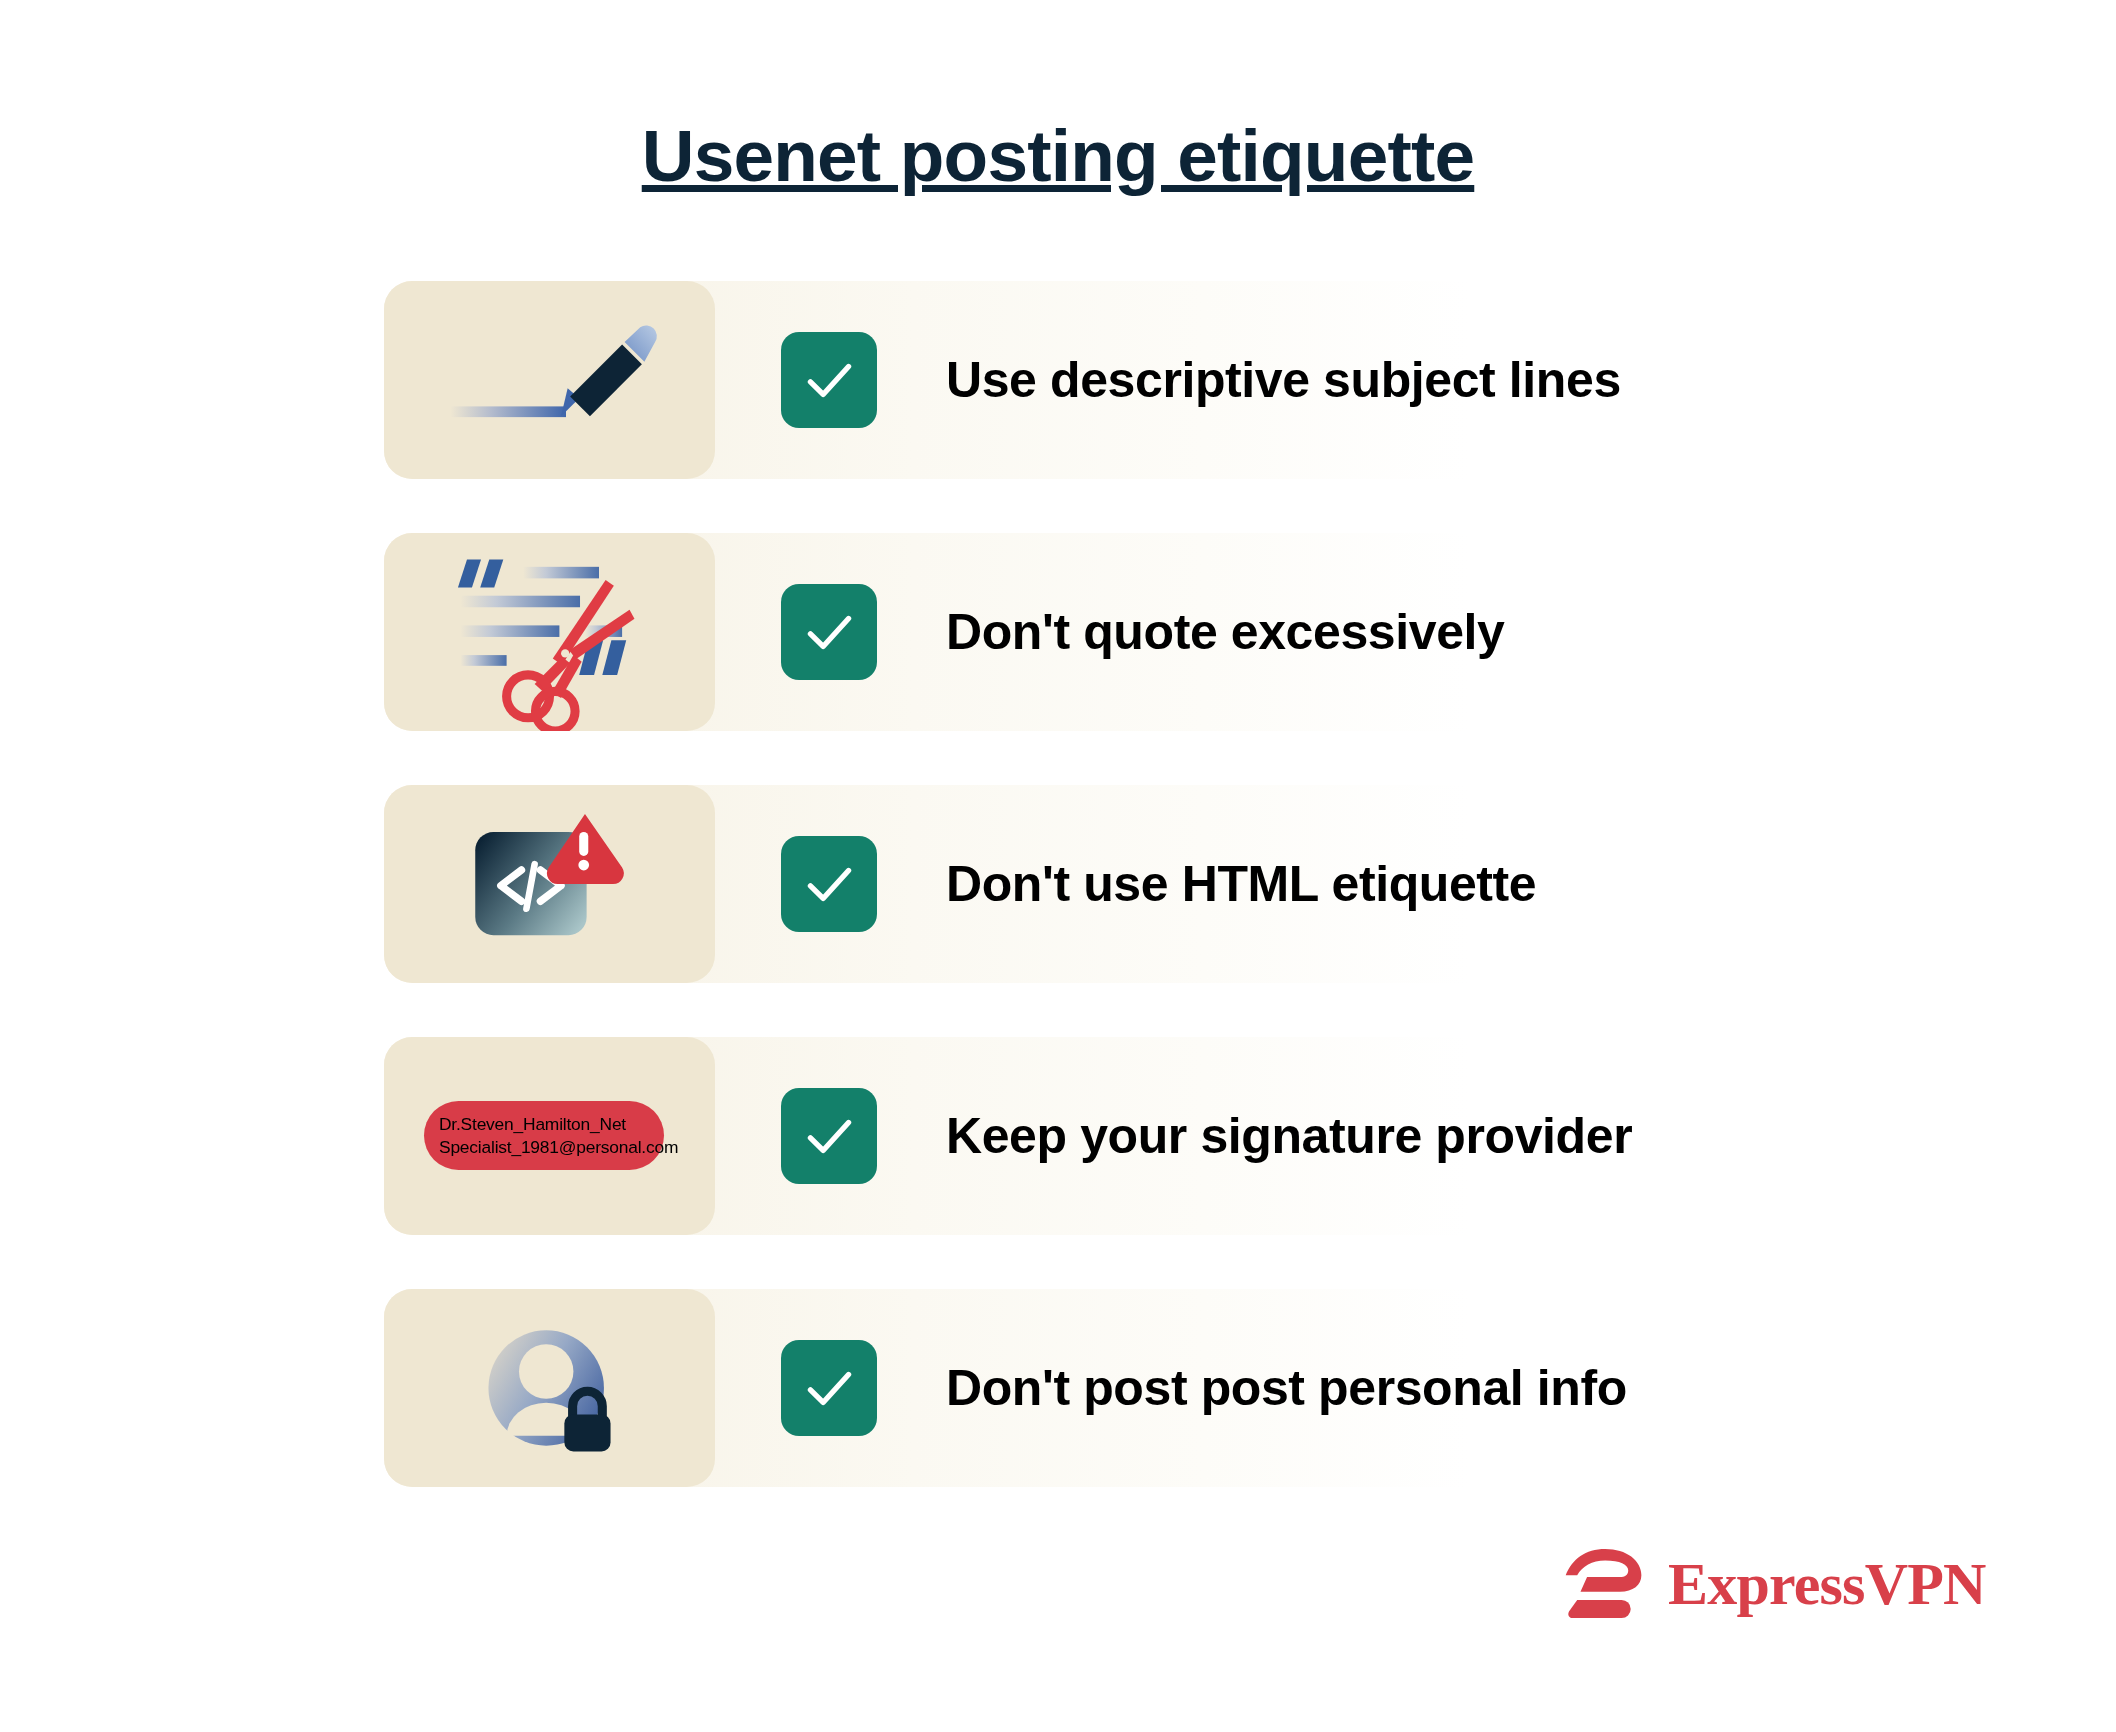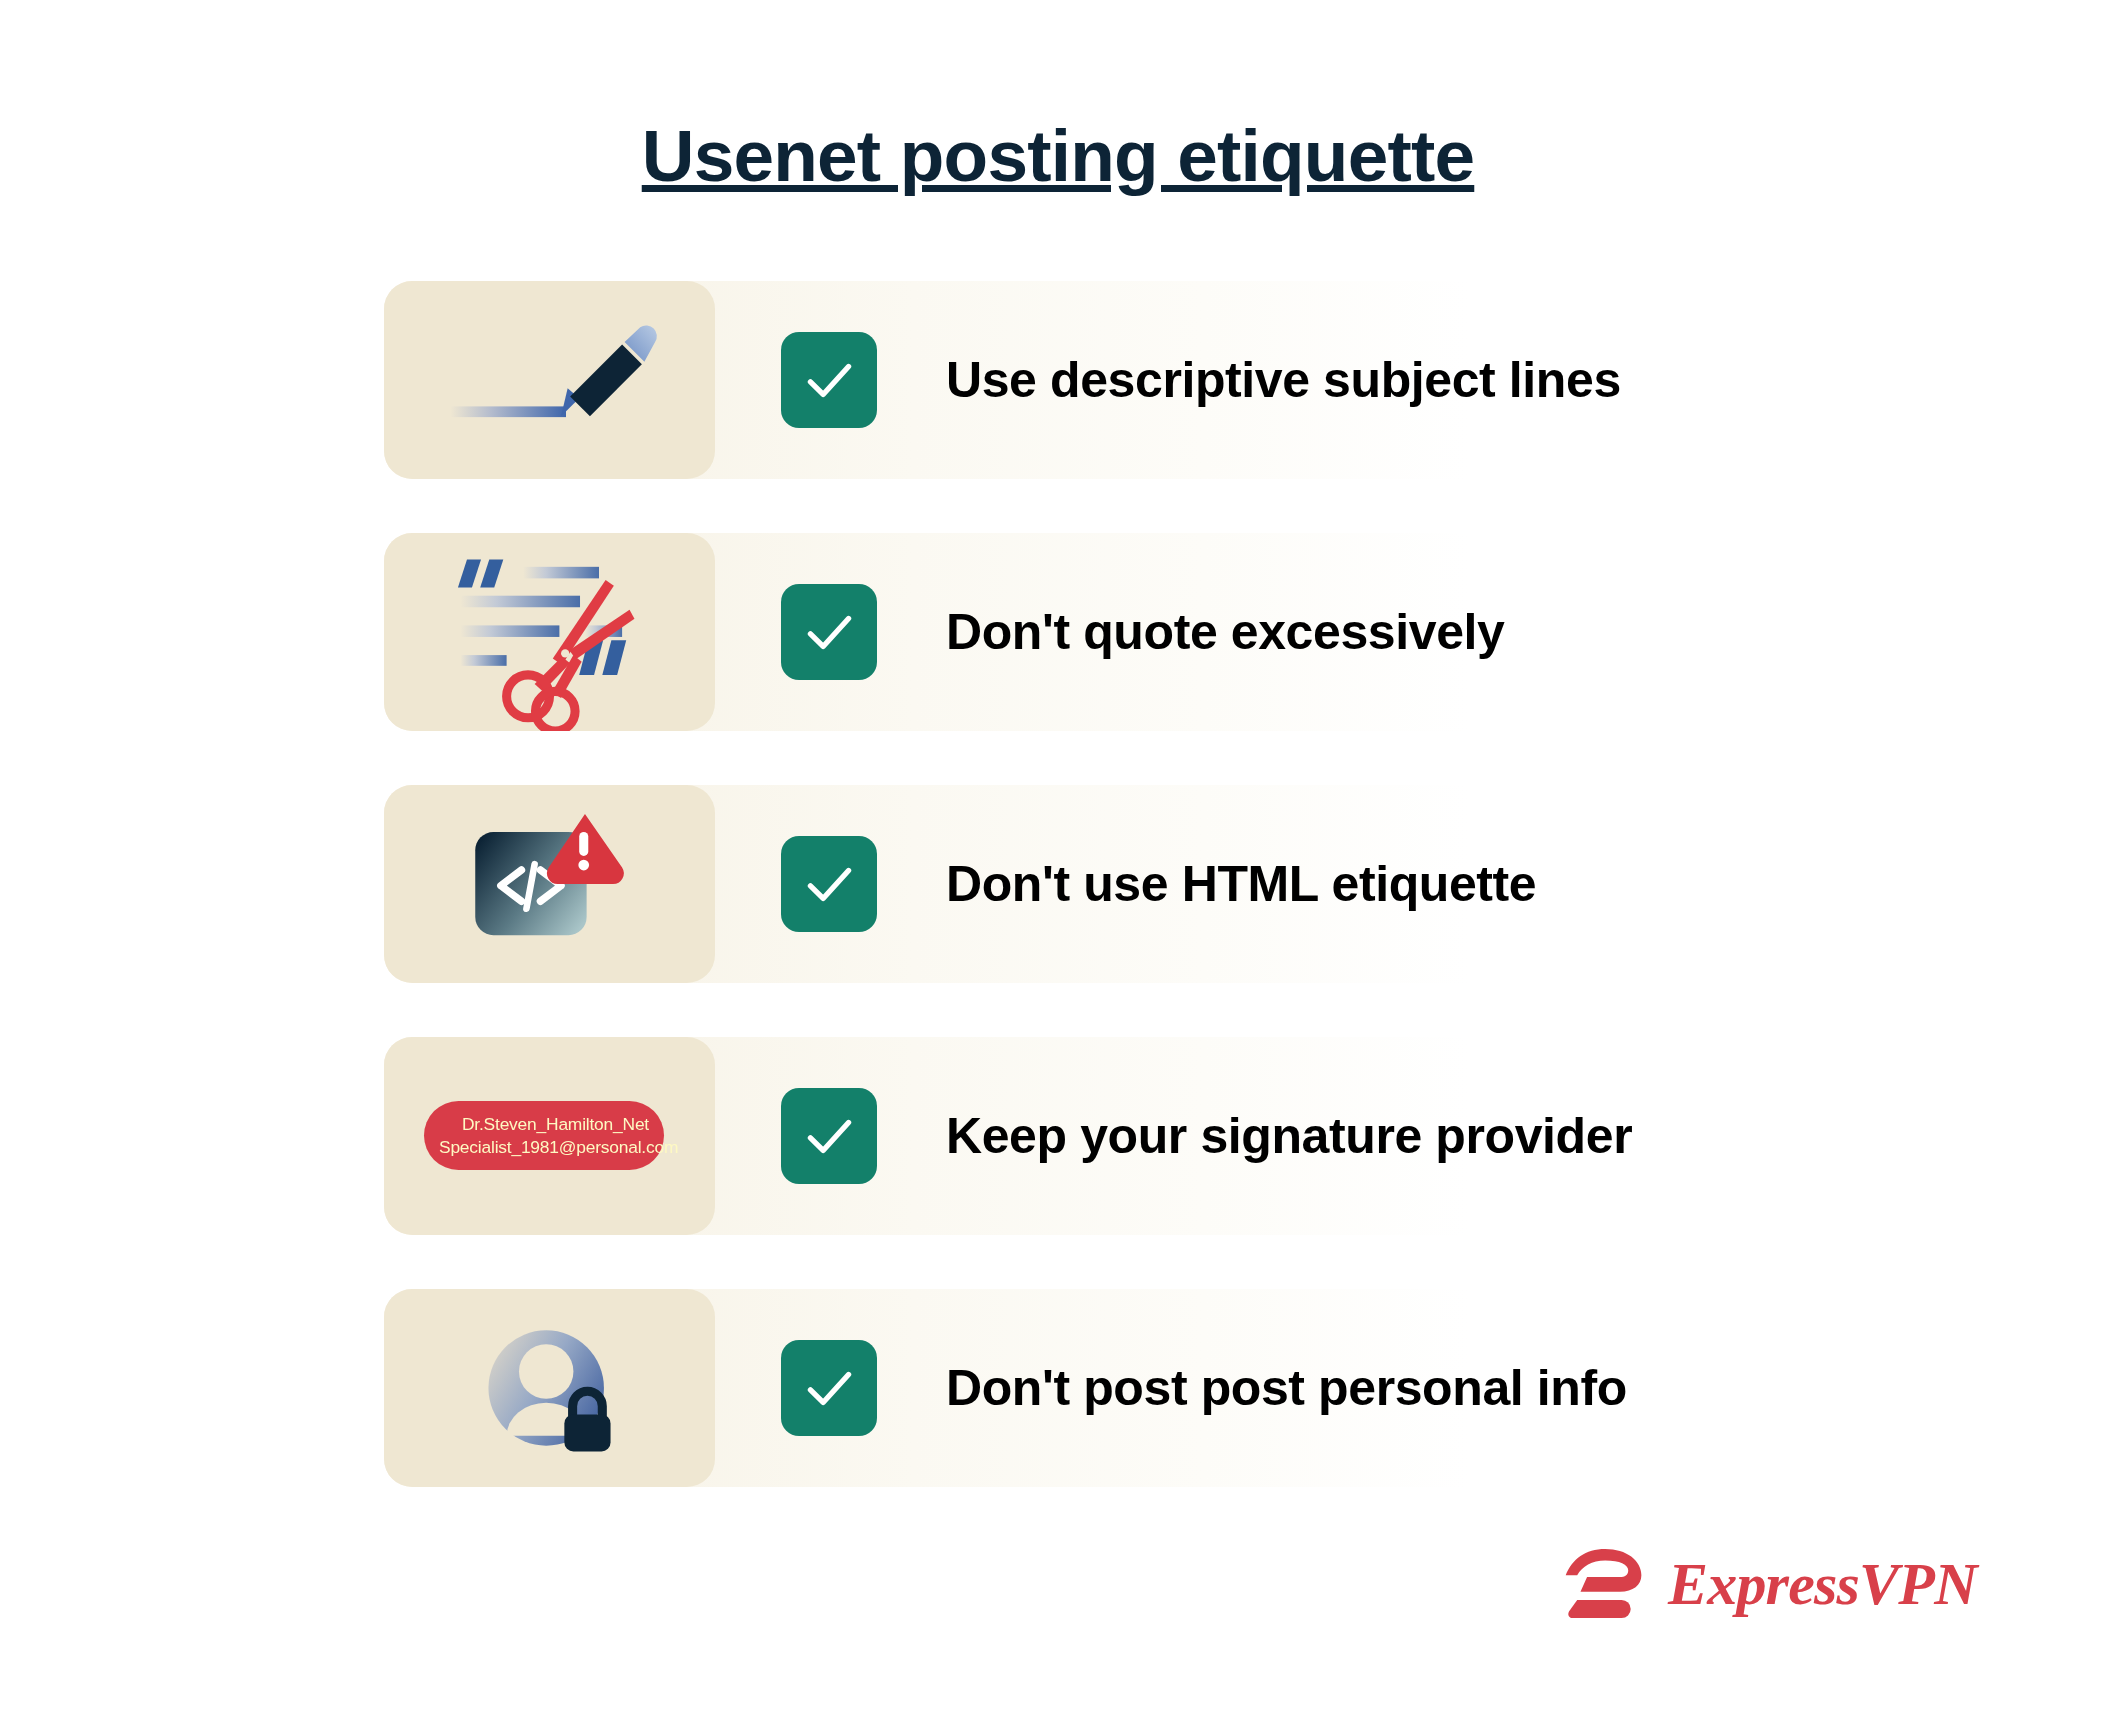--- a/index.html
+++ b/index.html
@@ -108,25 +108,25 @@
   
   .sig-pill {
     position: absolute;
     left: 40px;
     top: 64px;
     width: 240px;
     box-sizing: border-box;
     padding: 11.6px 15px;
     border-radius: 40px;
     background: #d83c48;
-    color: #fef9c3;
+    color: #000000;
     font-size: 17.4px;
     font-weight: 500;
     line-height: 1.32;
-    text-align: right;
+    text-align: left;
     letter-spacing: -0.2px;
   }
   .sig-line { display: block; white-space: nowrap; }
 
   
   .logo {
     position: absolute;
     left: 1562px;
     top: 1544px;
     display: flex;
@@ -134,21 +134,20 @@
     gap: 18px;
   }
   .logo-mark { width: 88px; height: 79px; display: block; }
   .logo-text {
     font-family: "Liberation Serif", "DejaVu Serif", serif;
     font-size: 60px;
     font-weight: 700;
     color: #d8404a;
     letter-spacing: -0.8px;
     line-height: 1;
-    font-style: italic;
   }
 </style>
 </head>
 <body>
 
 <div class="canvas">
 
   <div class="title">Usenet posting etiquette</div>
 
   <div class="rows">

